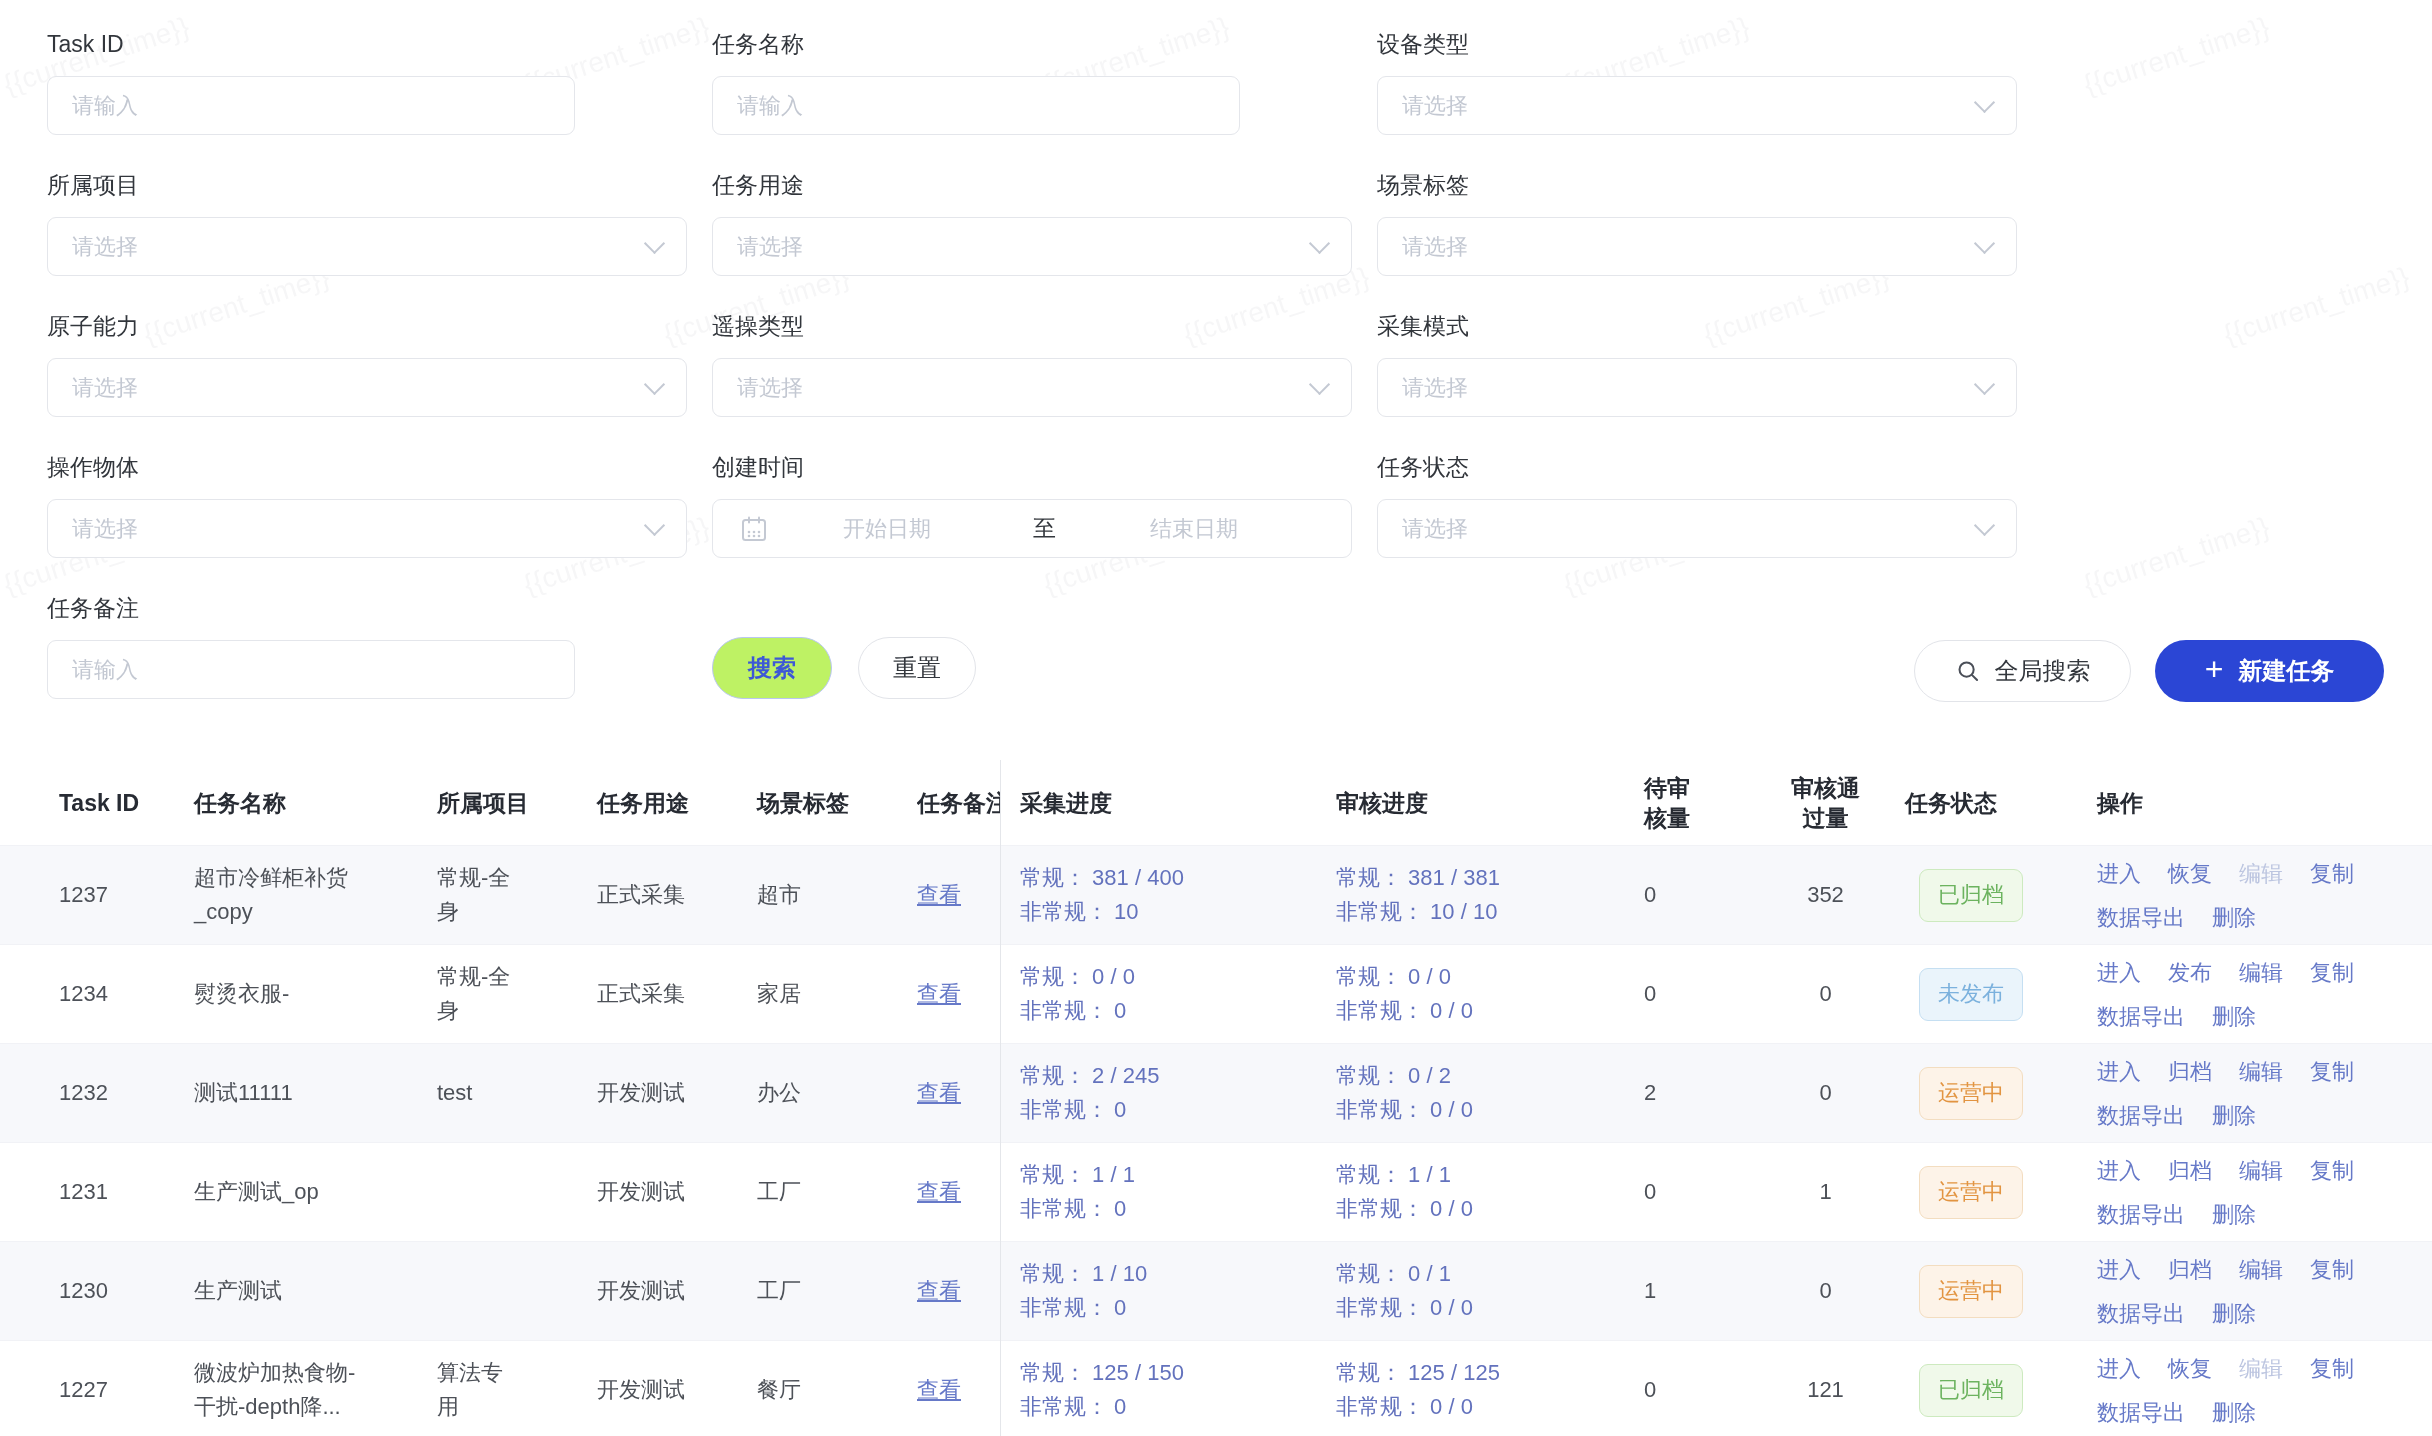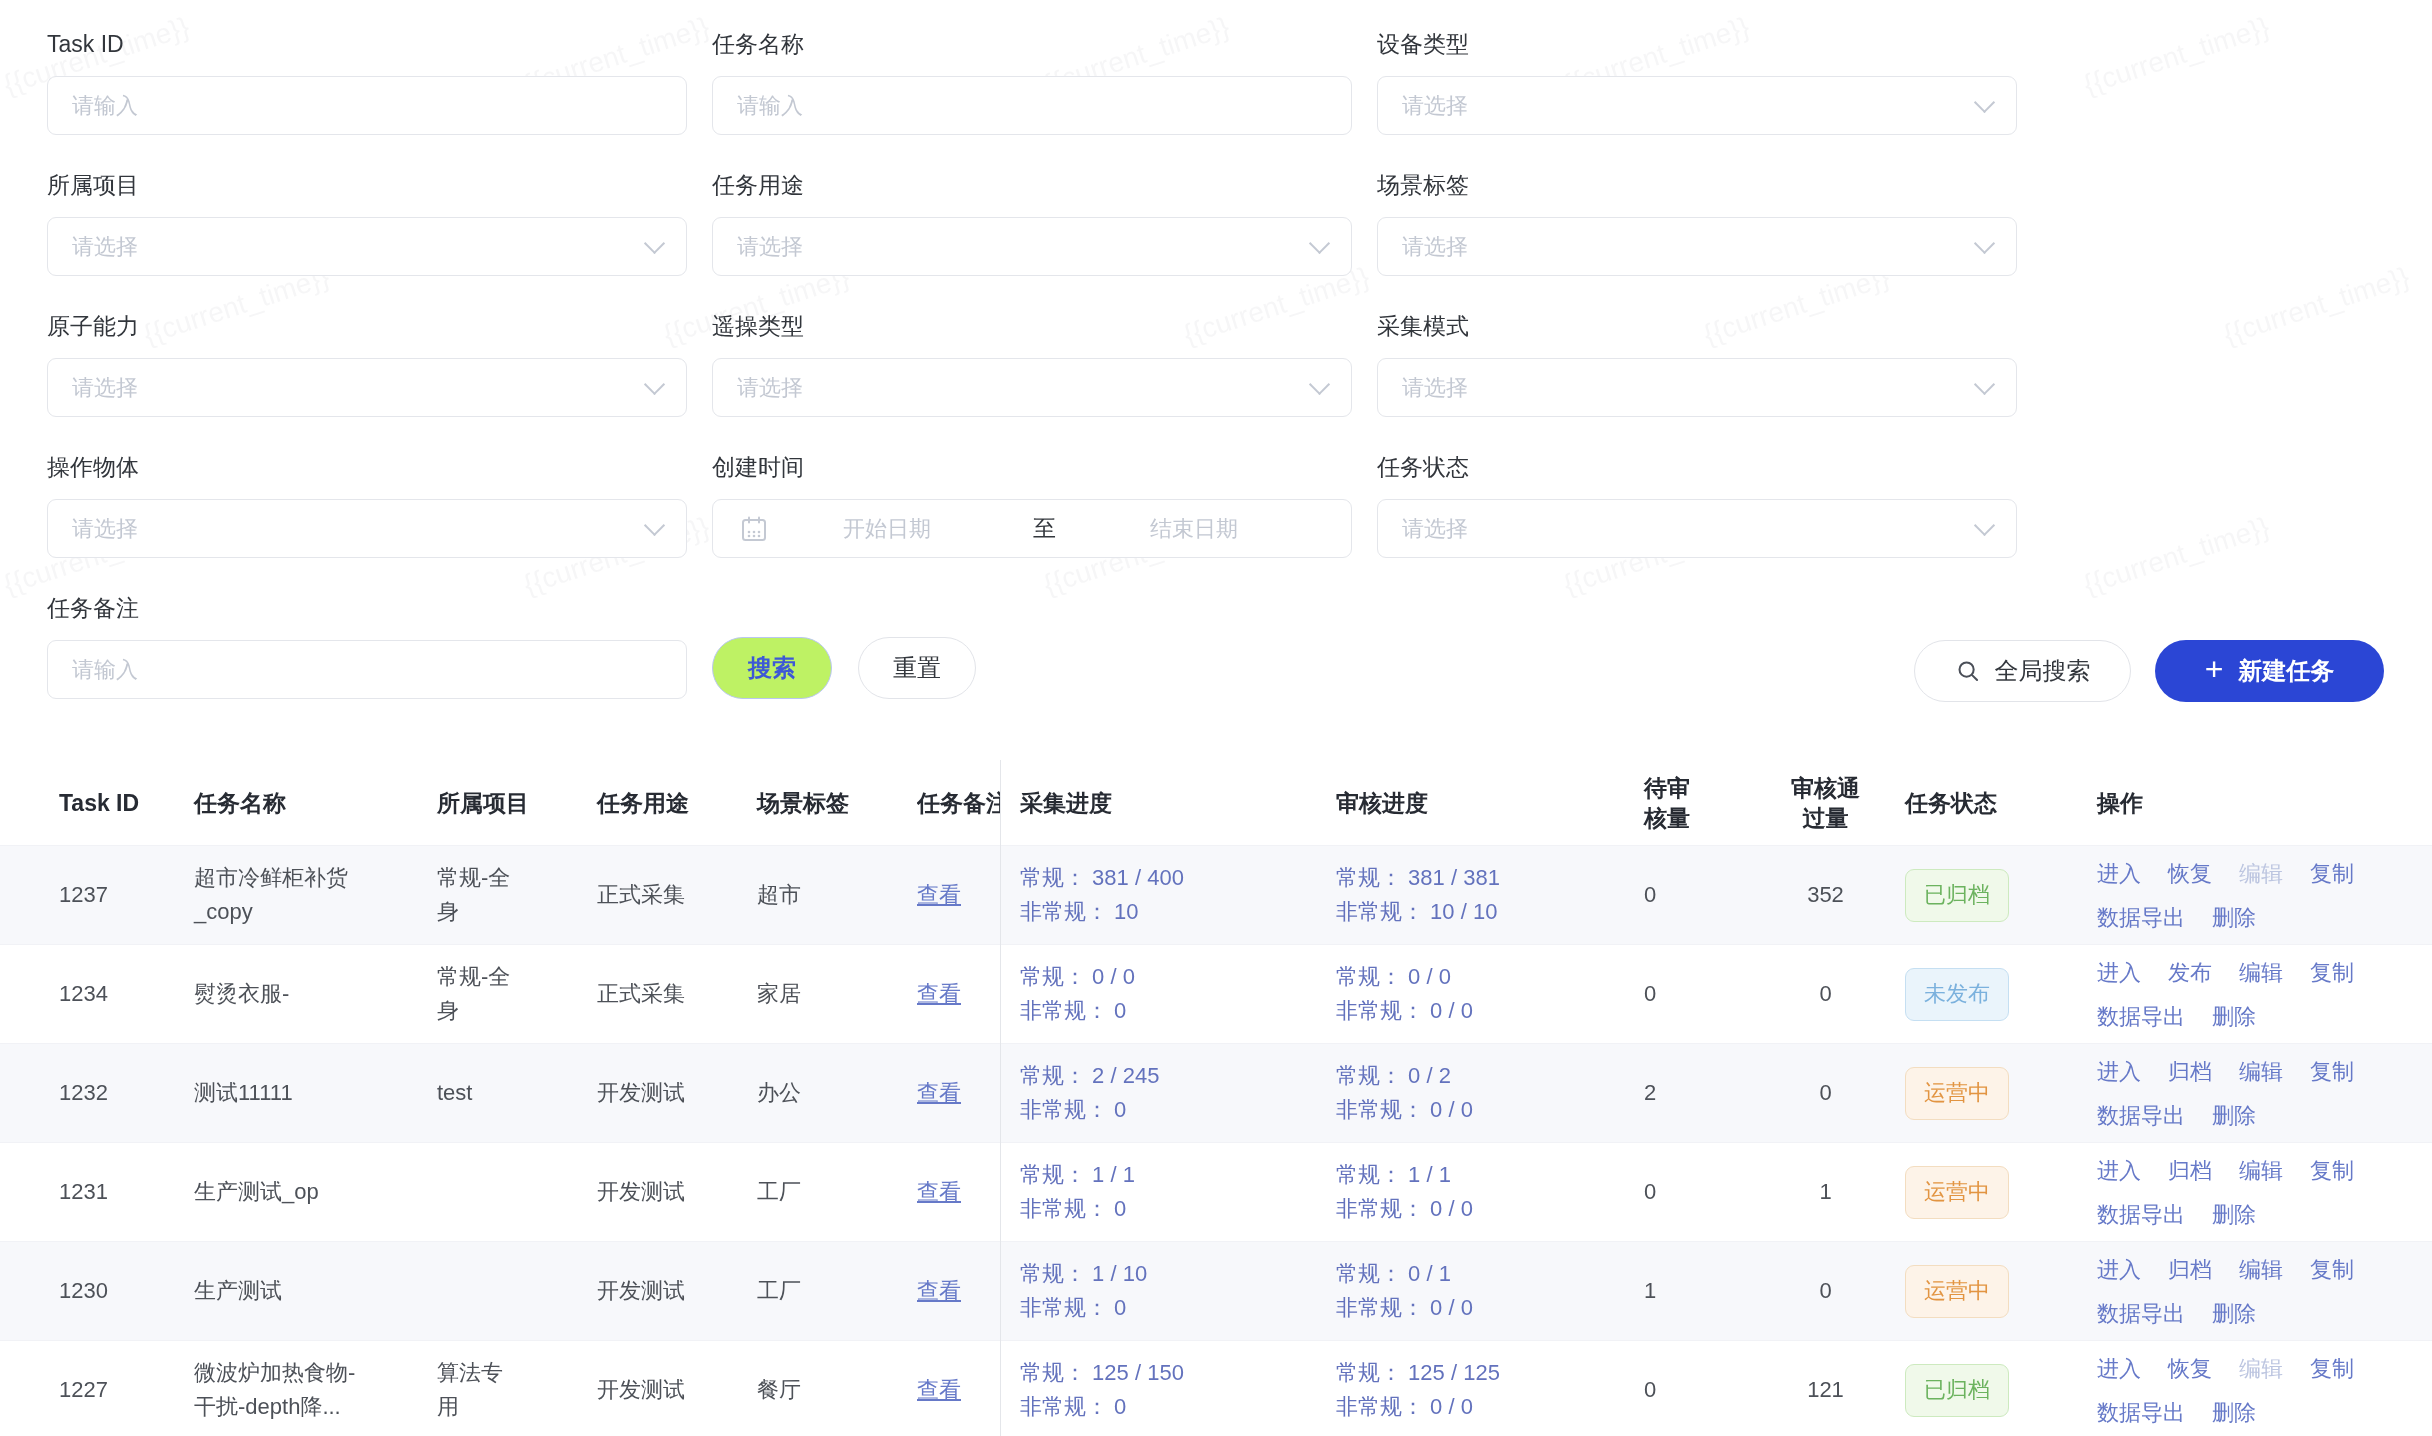--- a/index.html
+++ b/index.html
@@ -12,21 +12,21 @@
   #watermarks span{position:absolute;font-size:28px;color:rgba(70,80,100,0.05);
        transform:rotate(-18deg);white-space:nowrap;}
 
   
   .filters{position:absolute;left:47px;top:30px;z-index:2;
        display:grid;grid-template-columns:640px 640px 640px;column-gap:25px;row-gap:36px;}
   .cell{width:640px;}
   .flabel{font-size:23px;color:#32363c;margin-bottom:18px;height:28px;line-height:28px;}
   .control{height:59px;border:1.5px solid #e4e6eb;border-radius:9px;background:#fff;
        box-sizing:border-box;display:flex;align-items:center;position:relative;}
-  input.control{width:640px;padding:0 24px;font-size:22px;color:#0f172a;outline:none;}
+  input.control{width:528px;padding:0 24px;font-size:22px;color:#0f172a;outline:none;}
   input.control::placeholder{color:#c3c8d2;}
   .select{padding:12px 24px;justify-content:space-between;cursor:pointer;}
   .ph{color:#c3c8d2;font-size:22px;}
   .chev{width:13px;height:13px;border-right:2px solid #c4c9d3;border-bottom:2px solid #c4c9d3;
        transform:rotate(45deg);margin-top:-7px;flex:none;}
   .daterange{padding:0 26px;cursor:pointer;}
   .cal{display:inline-flex;flex:none;}
   .dr-start{margin-left:74px;}
   .dr-sep{margin-left:102px;color:#33373d;font-size:23px;}
   .dr-end{margin-left:94px;}
@@ -65,21 +65,21 @@
   .c12{width:341px;padding-left:6px;padding-right:44px;}
   .wrapspan{display:inline-block;line-height:34px;}
   .name-span{max-width:172px;}
   .proj-span{max-width:86px;}
   .hdr-2line{display:inline-block;line-height:30px;}
   .h9{width:58px;} .h10{width:78px;}
   .link{color:#6679c8;cursor:pointer;}
   .view-link{text-decoration:underline;}
   .progress div{color:#6372bd;line-height:34px;white-space:nowrap;}
   .badge{display:inline-block;min-width:104px;height:53px;line-height:50px;text-align:center;
-       border-radius:9px;font-size:22px;box-sizing:border-box;border:1.5px solid;padding:0 14px;}
+       border-radius:9px;font-size:22px;box-sizing:border-box;border:1.5px solid;padding:0 14px;margin-left:14px;}
   .actions{display:flex;flex-wrap:wrap;column-gap:27px;row-gap:13px;line-height:31px;}
   .action{color:#6679c8;cursor:pointer;white-space:nowrap;}
   .action.disabled{color:#bcc5e0;cursor:default;}
   .vdivider{position:absolute;left:1000px;top:0;height:676px;width:1px;background:#e4e6ea;}
 </style>
 </head>
 <body>
 
 <div class="page">
   <div id="watermarks">

